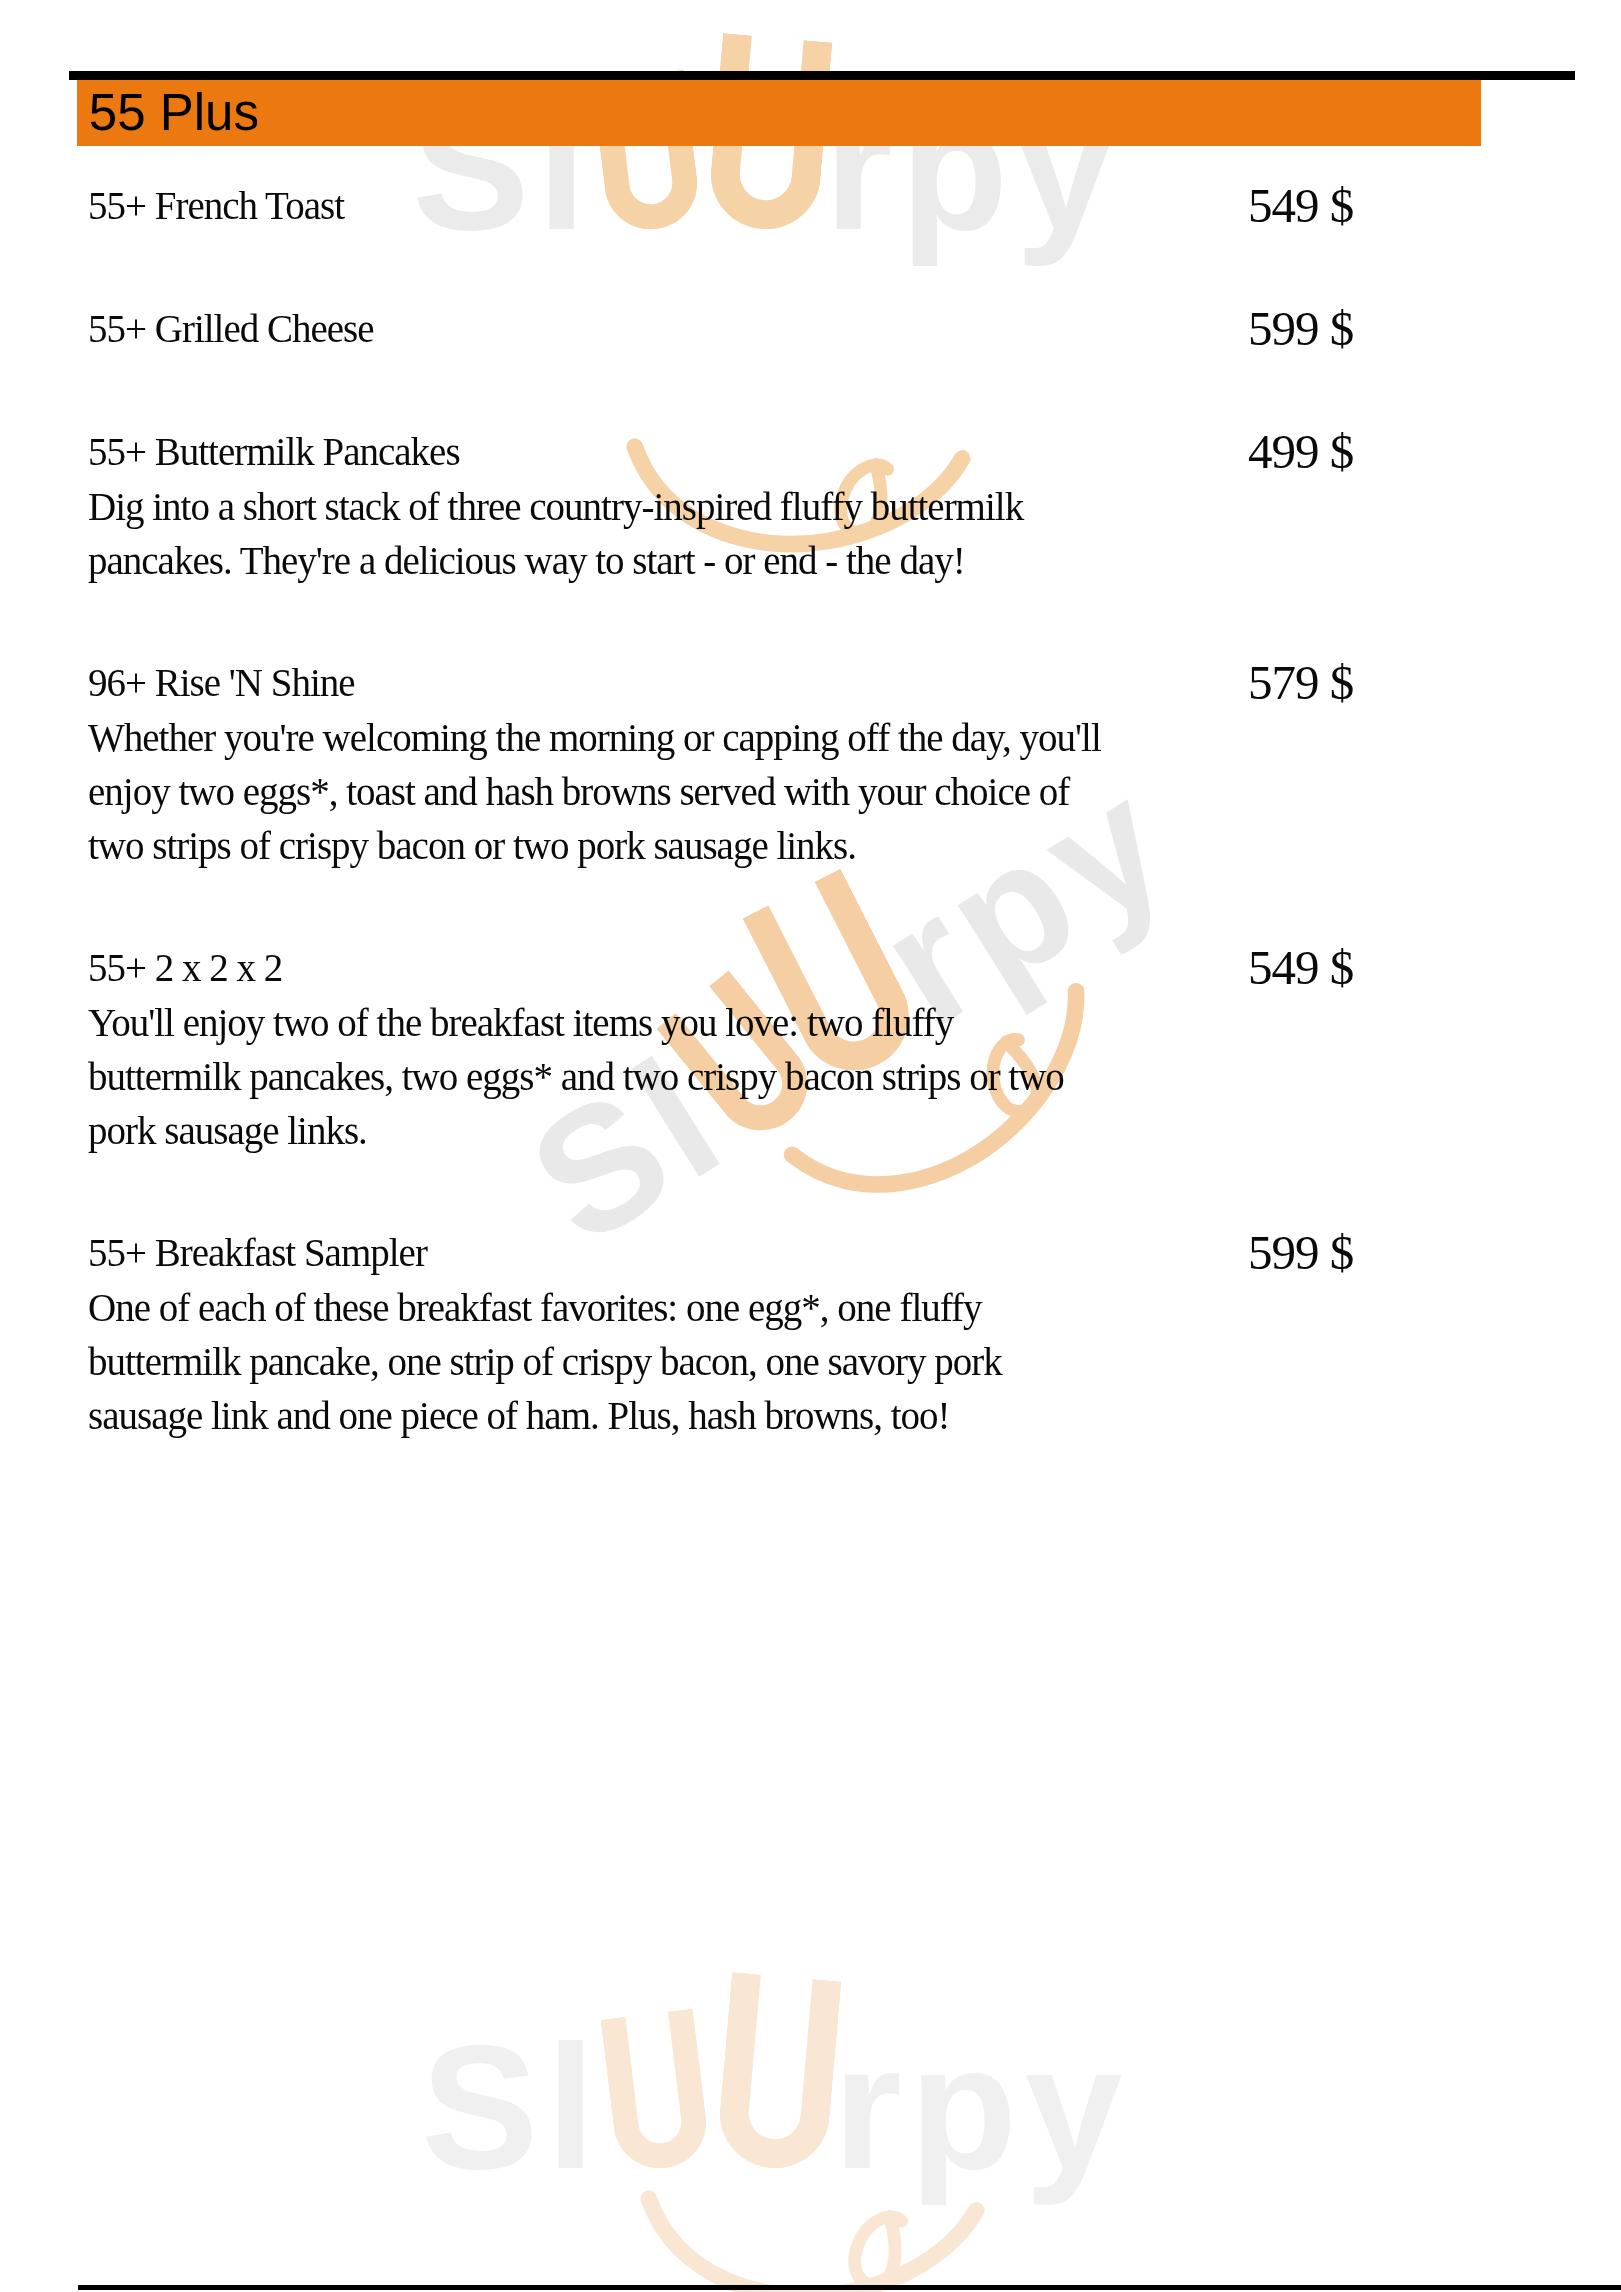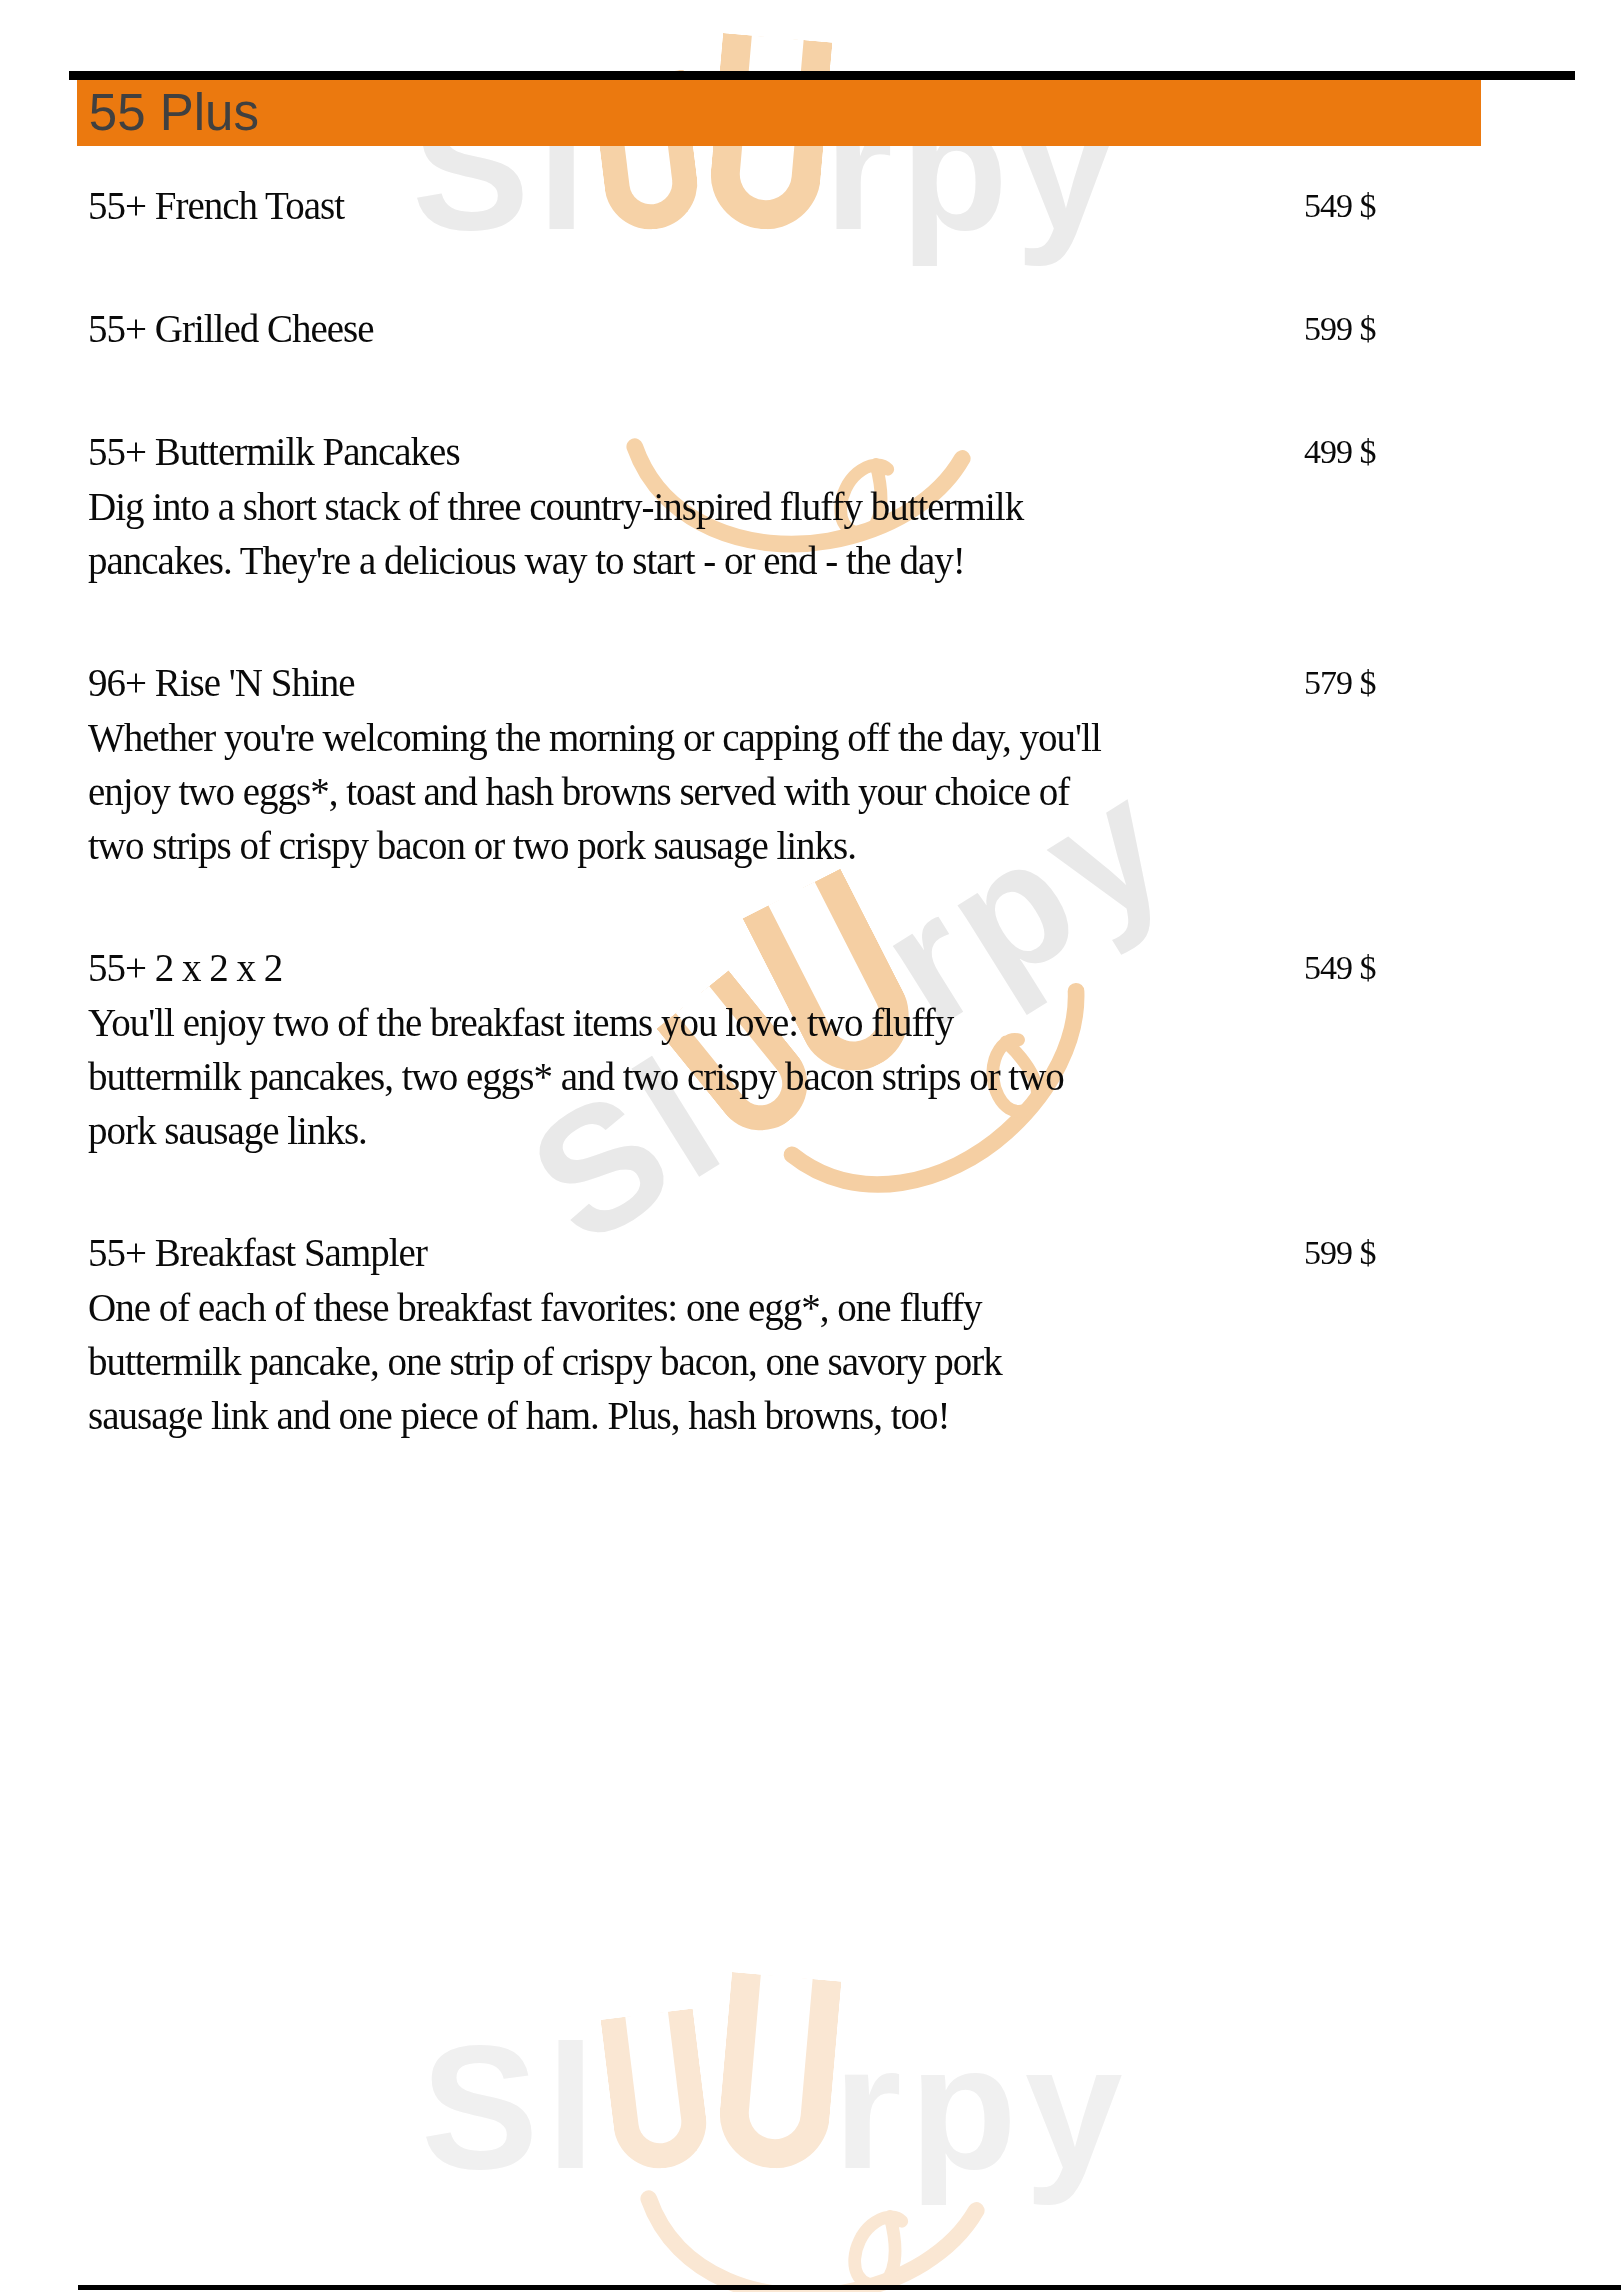--- a/index.html
+++ b/index.html
@@ -17,21 +17,21 @@
   }
   .section-title {
     font-family:"Liberation Sans", sans-serif; font-size:51px; line-height:1;
     padding-left:11.8px; letter-spacing:0px;
   }
 
   
   .items { position:absolute; left:88px; top:178px; width:1490px; z-index:2; }
   .item  { position:relative; width:1441px; margin-bottom:67px; }
   .item-name  { font-size:39px; letter-spacing:-1px; line-height:56px; display:inline-block; }
-  .item-price { position:absolute; left:1216px; top:0; font-size:34px; letter-spacing:-1px; line-height:56px; }
+  .item-price { position:absolute; left:1160px; top:0; font-size:49px; letter-spacing:-1px; line-height:56px; }
   .item-desc  { font-size:39px; letter-spacing:-1px; line-height:54px; white-space:pre-line; max-width:1215px; }
 
   
   .wm {
     position:absolute; display:flex; align-items:baseline; z-index:0;
     font-family:"Liberation Sans", sans-serif; font-weight:700; pointer-events:none;
   }
   .wl { font-size:176px; line-height:1; letter-spacing:7.8px; }
   .wu { display:inline-block; box-sizing:border-box; border-style:solid; border-top:none; background:transparent; }
   .u1 { width:93px;  height:155px; border-width:0 25.5px 25.5px 25.5px; border-radius:0 0 51px 51px;
@@ -76,21 +76,21 @@
   <span class="wu u2" style="border-color: rgb(250, 231, 211);"></span>
   <span class="wl seg-right" style="color: rgb(240, 240, 240);">rpy</span>
   <svg class="mouth" width="353" height="157" viewBox="0 0 360 160">
     <path class="mp" d="M12 18 C 40 98, 130 128, 210 114 C 272 103, 322 72, 346 30" fill="none" stroke-width="17" stroke-linecap="round" stroke="#FAE7D3"></path>
     <path class="mp" d="M258 36 C 270 82, 260 112, 236 105 C 215 98, 219 62, 239 45 C 251 35, 264 34, 270 41" fill="none" stroke-width="13" stroke-linecap="round" stroke="#FAE7D3"></path>
   </svg>
 </div>
 
   <div class="top-rule" style="background: rgb(0, 0, 0);"></div>
   <div class="section-header" style="background: rgb(235, 121, 15);">
-    <span class="section-title" style="color: #404040;">55 Plus</span>
+    <span class="section-title" style="color: #000000;">55 Plus</span>
   </div>
 
   <div class="items">
   <div class="item">
     <div class="item-head">
       <span class="item-name">55+ French Toast</span>
       <span class="item-price">549 $</span>
     </div>
   </div>
 

